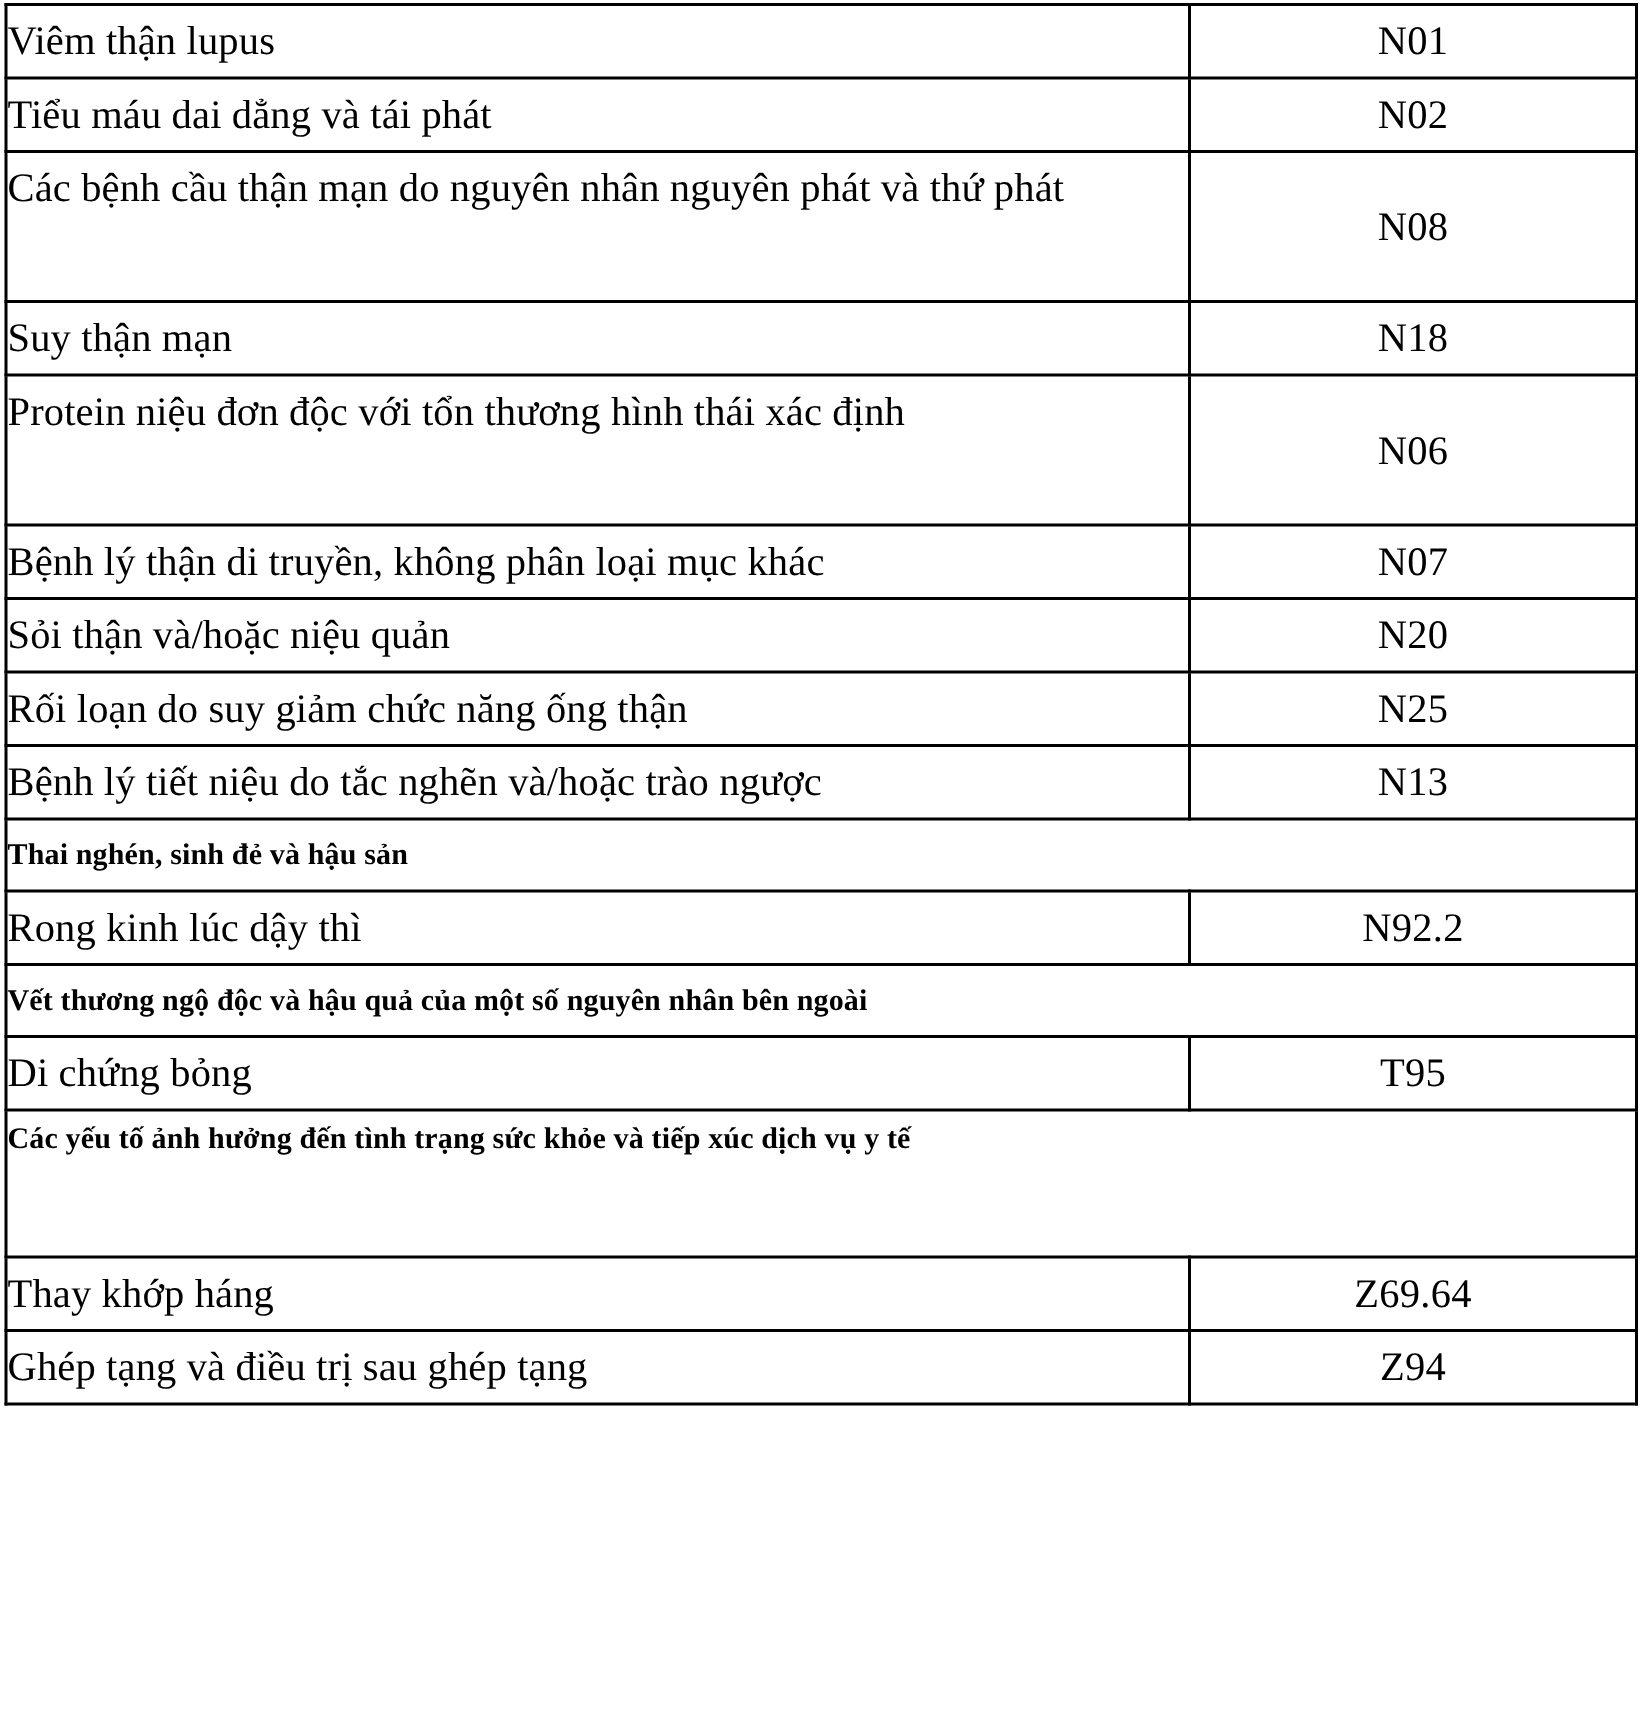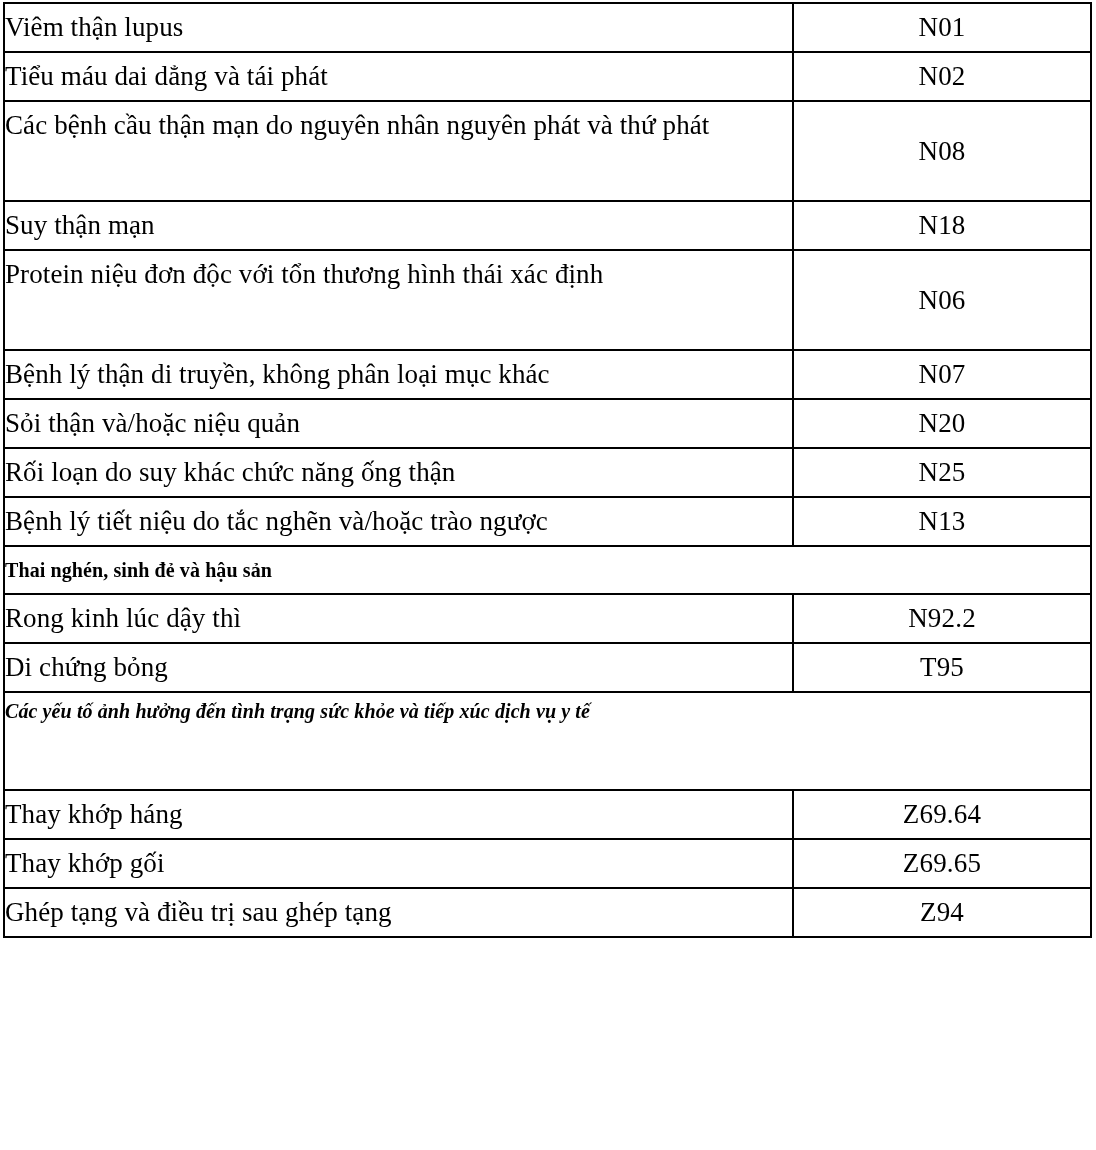--- a/index.html
+++ b/index.html
@@ -68,21 +68,21 @@
     font-size: 20px;
     line-height: 1.45;
     font-weight: bold;
     text-align: left;
     letter-spacing: 0.1px;
   }
 
   tr.row-single td { height: 47px; }
   tr.row-double td { height: 94px; }
   tr.row-group-1 td { height: 46px; }
-  tr.row-group-2 td { height: 92px; font-style: italic; }
+  tr.row-group-2 td { height: 92px; }
 
   .cell-name.two-line,
   .cell-group.two-line {
     vertical-align: top;
     padding-top: 4px;
   }
 </style>
 </head>
 <body>
 
@@ -115,48 +115,47 @@
         </tr>
         <tr class="row-single">
           <td class="cell-name">Bệnh lý thận di truyền, không phân loại mục khác</td>
           <td class="cell-code">N07</td>
         </tr>
         <tr class="row-single">
           <td class="cell-name">Sỏi thận và/hoặc niệu quản</td>
           <td class="cell-code">N20</td>
         </tr>
         <tr class="row-single">
-          <td class="cell-name">Rối loạn do suy khác chức năng ống thận</td>
+          <td class="cell-name">Rối loạn do suy giảm chức năng ống thận</td>
           <td class="cell-code">N25</td>
         </tr>
         <tr class="row-single">
           <td class="cell-name">Bệnh lý tiết niệu do tắc nghẽn và/hoặc trào ngược</td>
           <td class="cell-code">N13</td>
         </tr>
         <tr class="row-group-1">
           <td class="cell-group" colspan="2">Thai nghén, sinh đẻ và hậu sản</td>
         </tr>
         <tr class="row-single">
           <td class="cell-name">Rong kinh lúc dậy thì</td>
           <td class="cell-code">N92.2</td>
         </tr>
+        <tr class="row-group-1">
+          <td class="cell-group" colspan="2">Vết thương ngộ độc và hậu quả của một số nguyên nhân bên ngoài</td>
+        </tr>
         <tr class="row-single">
           <td class="cell-name">Di chứng bỏng</td>
           <td class="cell-code">T95</td>
         </tr>
         <tr class="row-group-2">
           <td class="cell-group two-line" colspan="2">Các yếu tố ảnh hưởng đến tình trạng sức khỏe và tiếp xúc dịch vụ y tế</td>
         </tr>
         <tr class="row-single">
           <td class="cell-name">Thay khớp háng</td>
           <td class="cell-code">Z69.64</td>
         </tr>
         <tr class="row-single">
-          <td class="cell-name">Thay khớp gối</td>
-          <td class="cell-code">Z69.65</td>
-        </tr>
-        <tr class="row-single">
           <td class="cell-name">Ghép tạng và điều trị sau ghép tạng</td>
           <td class="cell-code">Z94</td>
         </tr>
       </tbody>
   </table>
 </div>
 
 </body></html>

